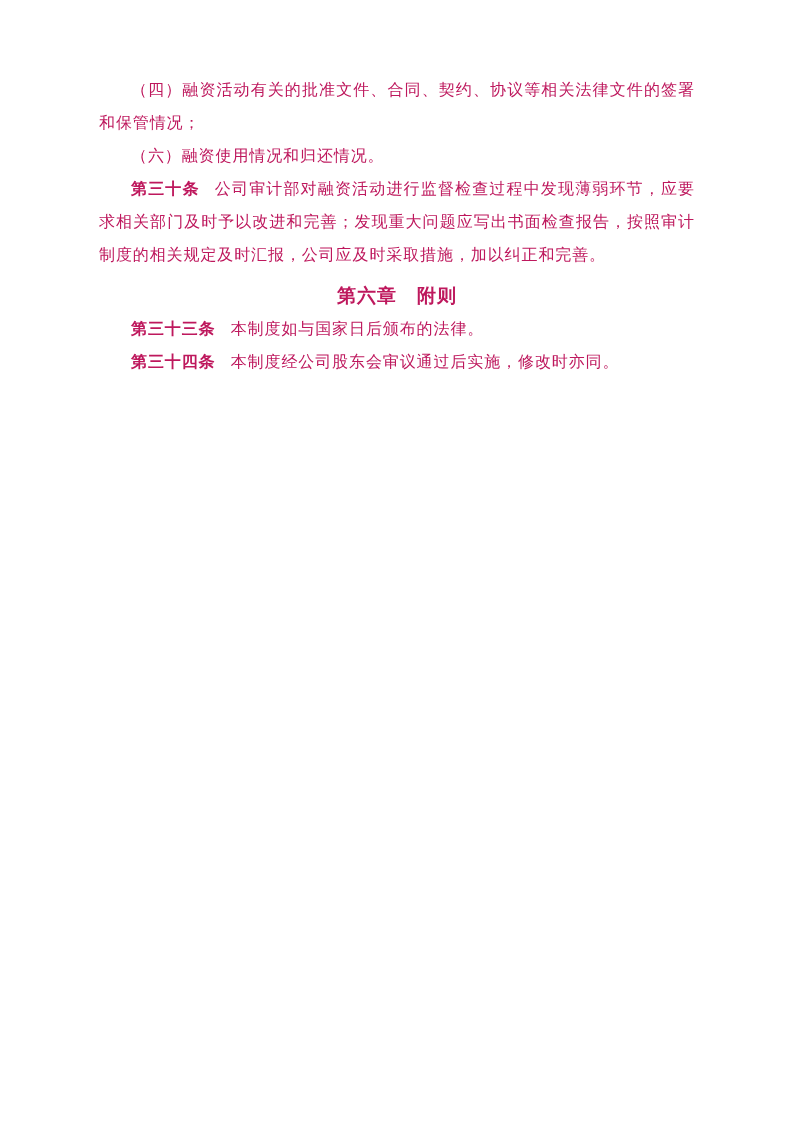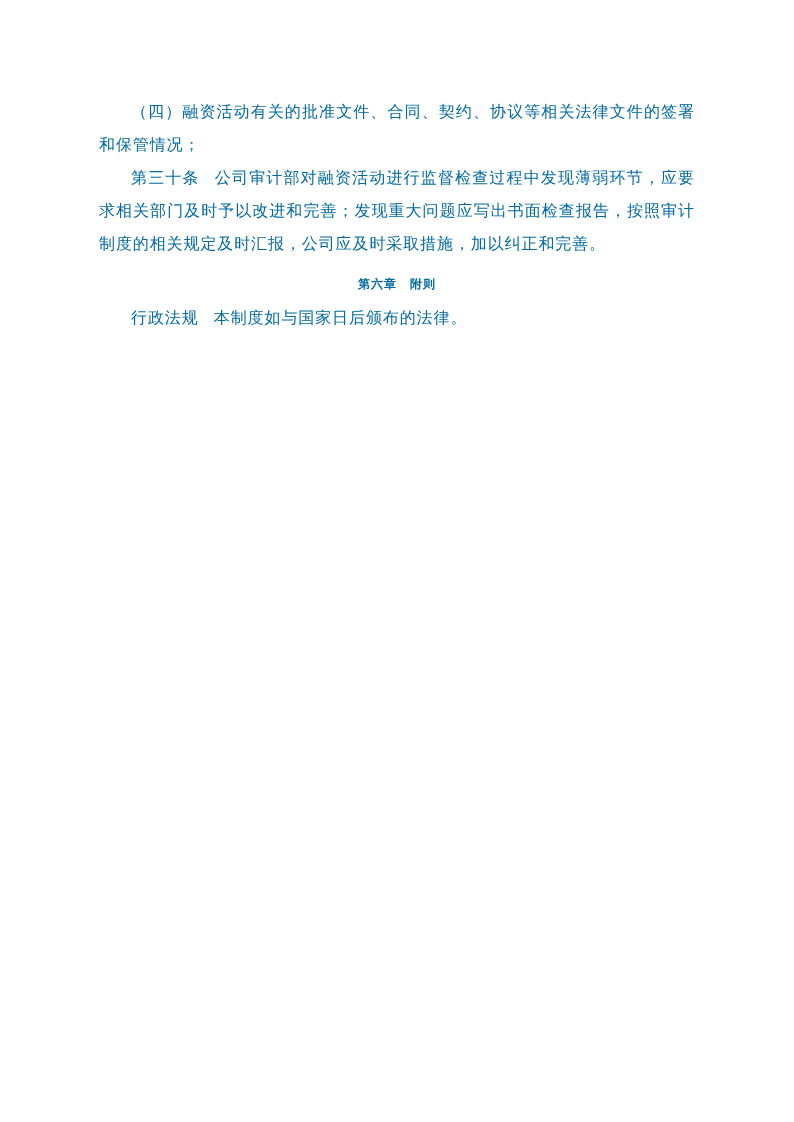--- a/index.html
+++ b/index.html
@@ -10,58 +10,60 @@
   .sheet {
     position: relative;
     width: 794px;
     height: 1122px;
     margin: 0 auto;
     background: #ffffff;
     overflow: hidden;
   }
   .content {
     position: absolute;
-    top: 95px;
+    top: 73px;
     left: 99px;
     width: 596px;
-    color: #0369a1;
+    color: #be185d;
   }
   p.para {
     font-size: 16px;
     line-height: 33px;
     letter-spacing: 0.9px;
     text-align: justify;
     text-indent: 2em;
   }
   p.para .article-label {
-    font-weight: normal;
+    font-weight: bold;
     margin-right: 0.95em;
   }
   h2.chapter {
-    font-size: 12px;
+    font-size: 19px;
     line-height: 33px;
     font-weight: bold;
     text-align: center;
     letter-spacing: 1px;
     margin-top: 8px;
   }
 </style>
 </head>
 <body>
 
 <div class="sheet">
   <div class="content">
 
     <p class="para">（四）融资活动有关的批准文件、合同、契约、协议等相关法律文件的签署和保管情况；</p>
 
 
+    <p class="para">（六）融资使用情况和归还情况。</p>
 
     <p class="para"><span class="article-label">第三十条</span><span>公司审计部对融资活动进行监督检查过程中发现薄弱环节，应要求相关部门及时予以改进和完善；发现重大问题应写出书面检查报告，按照审计制度的相关规定及时汇报，公司应及时采取措施，加以纠正和完善。</span></p>
 
     <h2 class="chapter">第六章　附则</h2>
 
 
 
-    <p class="para"><span class="article-label">行政法规</span><span>本制度如与国家日后颁布的法律。</span></p>
+    <p class="para"><span class="article-label">第三十三条</span><span>本制度如与国家日后颁布的法律。</span></p>
 
+    <p class="para"><span class="article-label">第三十四条</span><span>本制度经公司股东会审议通过后实施，修改时亦同。</span></p>
 
   </div>
 </div>
 
 </body></html>

